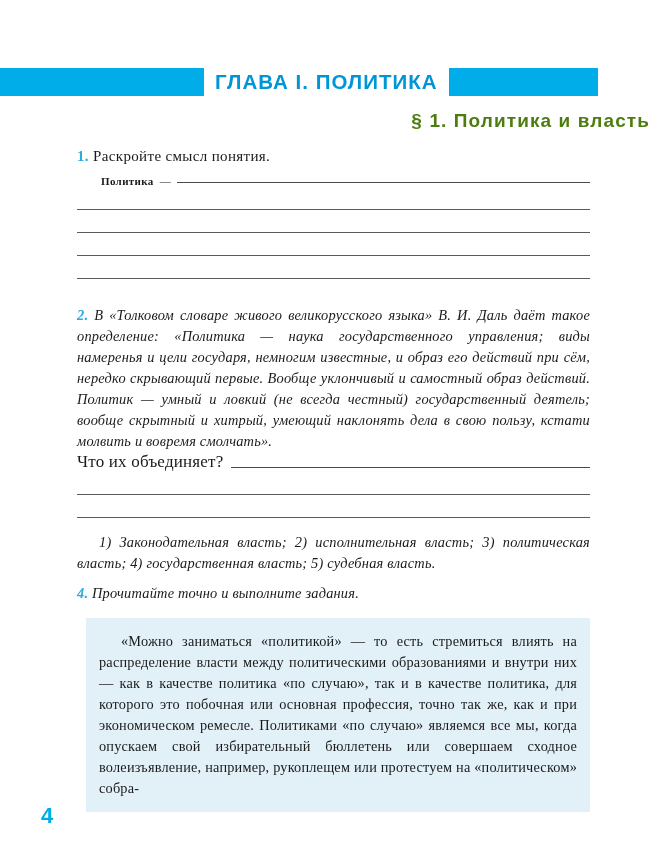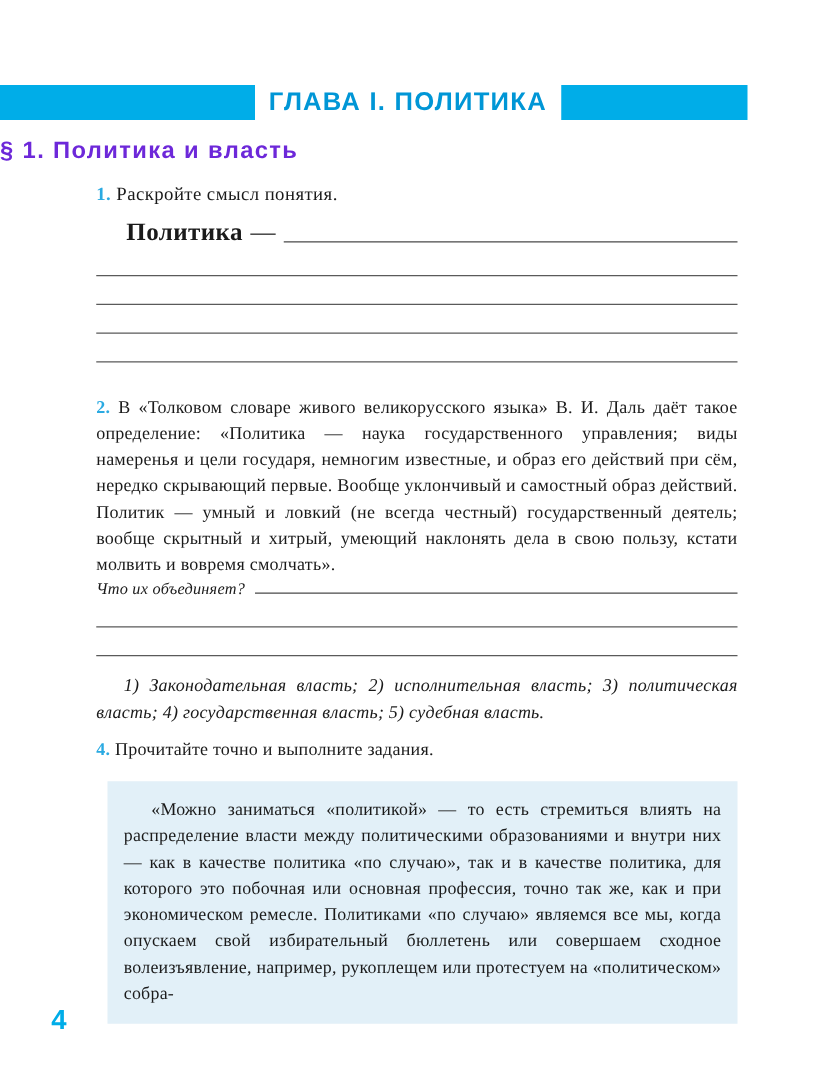--- a/index.html
+++ b/index.html
@@ -55,26 +55,26 @@
     padding: 0 11px;
     line-height: 28px;
   }
 
   
   .section-heading {
     position: absolute;
     left: 0;
     top: 110px;
     width: 650px;
-    text-align: left;
+    text-align: right;
     font-family: "Liberation Sans", sans-serif;
     font-weight: bold;
     font-size: 19px;
     letter-spacing: 1.1px;
-    color: #6d28d9;
+    color: #4d7c0f;
   }
 
   
   .content {
     position: absolute;
     left: 77px;
     top: 146px;
     width: 513px;
   }
 
@@ -88,21 +88,21 @@
     font-size: 15px;
     line-height: 1.45;
     letter-spacing: 0.35px;
   }
 
   .term-row {
     margin-top: 7px;
     display: flex;
     align-items: flex-end;
     padding-left: 24px;
-    font-size: 20px;
+    font-size: 11px;
     letter-spacing: 0.35px;
     justify-content: flex-end;
   }
   .term-label {
     font-weight: bold;
     white-space: nowrap;
   }
   .term-dash {
     margin: 0 6px 0 6px;
     white-space: nowrap;
@@ -119,39 +119,39 @@
     border-bottom: 1px solid #5a5a5a;
     margin-top: 21px;
   }
 
   .para {
     font-size: 14.4px;
     line-height: 1.46;
     text-align: justify;
     text-justify: inter-word;
     letter-spacing: 0.2px;
+    font-style: italic;
   }
 
   .para-indent {
     text-indent: 22px;
   }
 
   .block-gap-lg { margin-top: 26px; }
   .block-gap-md { margin-top: 15px; }
   .block-gap-sm { margin-top: 9px; }
 
   .inline-answer-row {
     display: flex;
     align-items: flex-end;
   }
   .inline-answer-row .txt {
     white-space: nowrap;
-    font-size: 13px;
-    letter-spacing: 0.2px;
-    font-style: italic;
+    font-size: 17px;
+    letter-spacing: 0.2px;
   }
 
   .italic-list {
     font-style: italic;
     font-size: 14.4px;
     line-height: 1.46;
     text-align: justify;
     letter-spacing: 0.2px;
     text-indent: 22px;
     margin-top: 14px;

